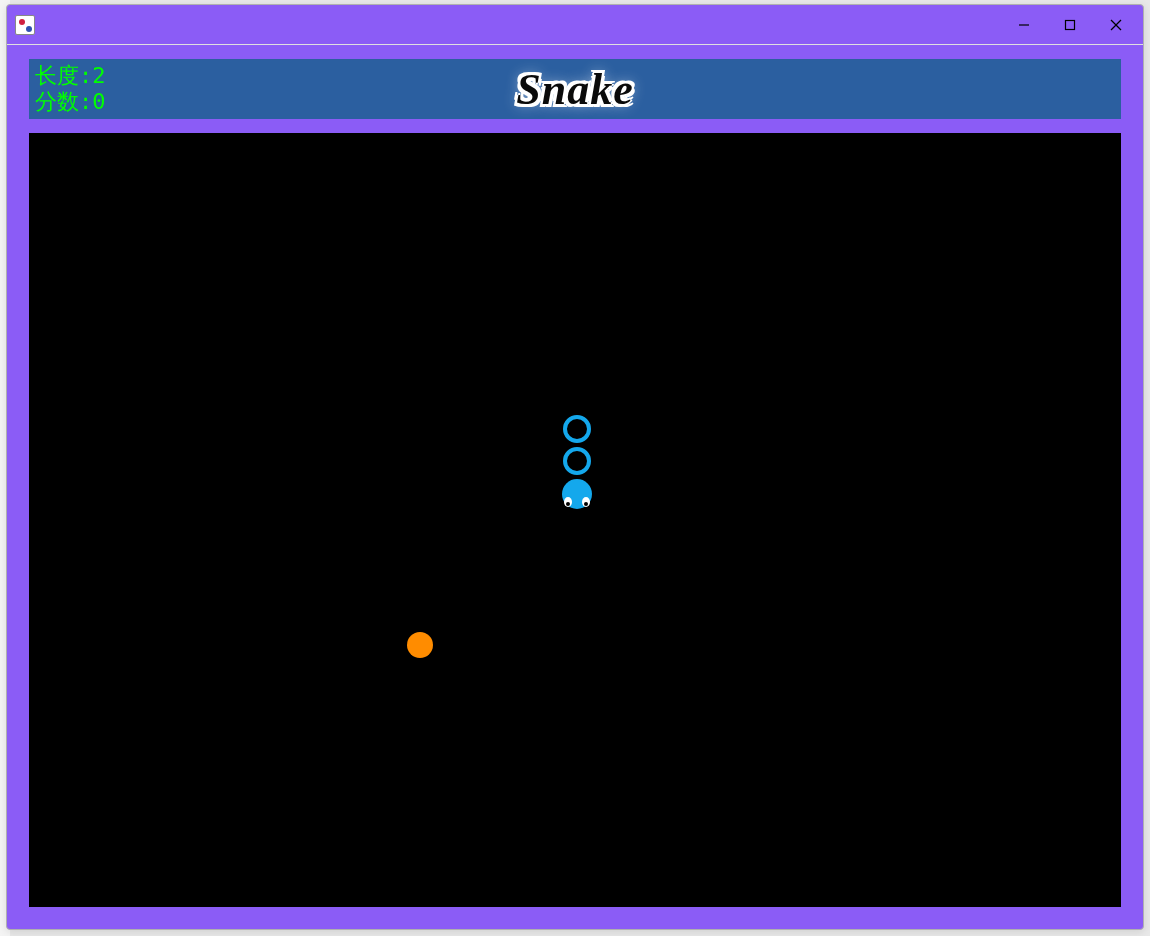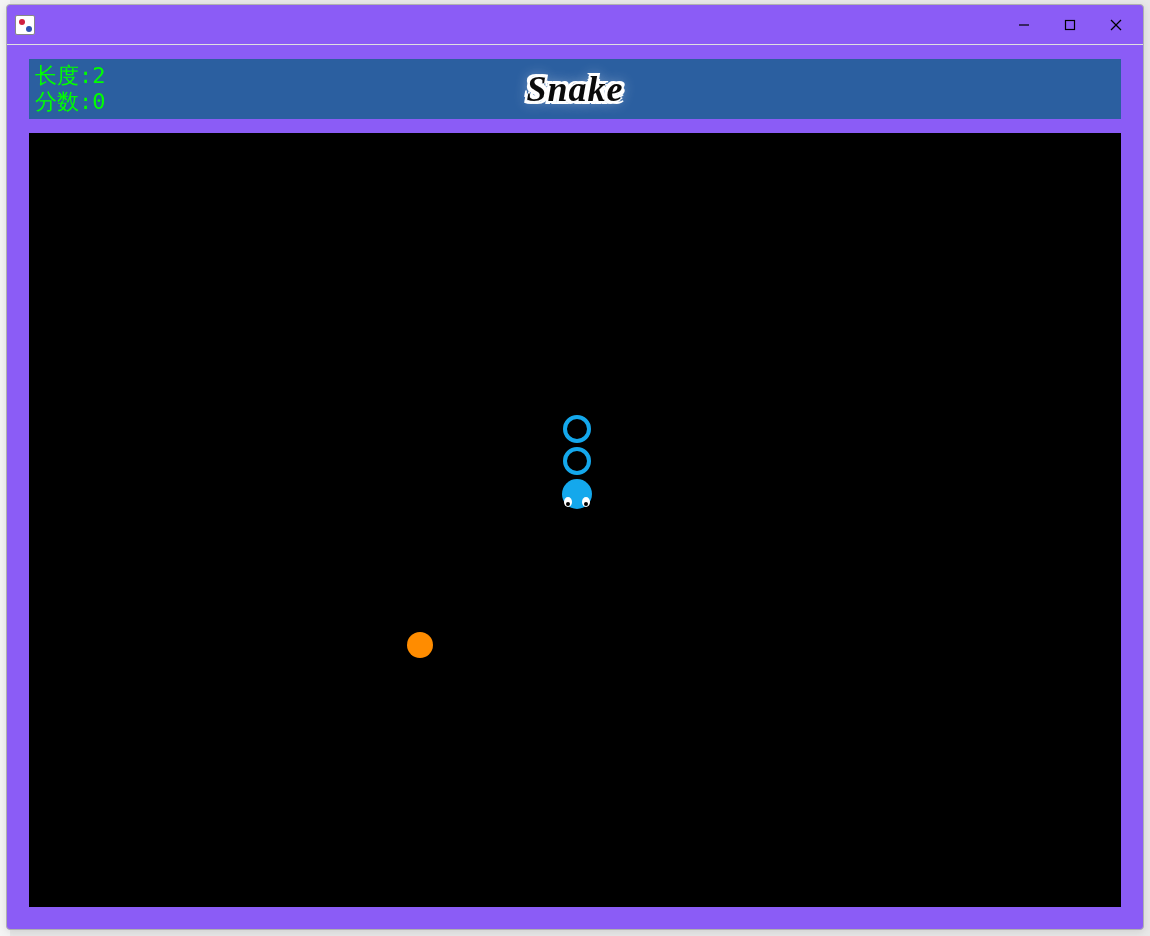--- a/index.html
+++ b/index.html
@@ -94,21 +94,21 @@
       position: absolute;
       left: 6px;
       top: 4px;
       color: #00ff00;
       font-family: "SimHei","Microsoft YaHei",monospace;
       font-size: 22px;
       line-height: 26px;
     }
     .game-title {
       font-family: "Brush Script MT", cursive;
-      font-size: 36px;
+      font-size: 44px;
       font-style: italic;
       font-weight: bold;
       color: #0a0a0a;
       text-shadow:
         -3px -3px 0 #fff, 3px -3px 0 #fff, -3px 3px 0 #fff, 3px 3px 0 #fff,
         -2px 0 0 #fff, 2px 0 0 #fff, 0 -2px 0 #fff, 0 2px 0 #fff,
         0 0 14px rgba(255,255,255,0.85);
       letter-spacing: 1px;
     }
     .game-board {

